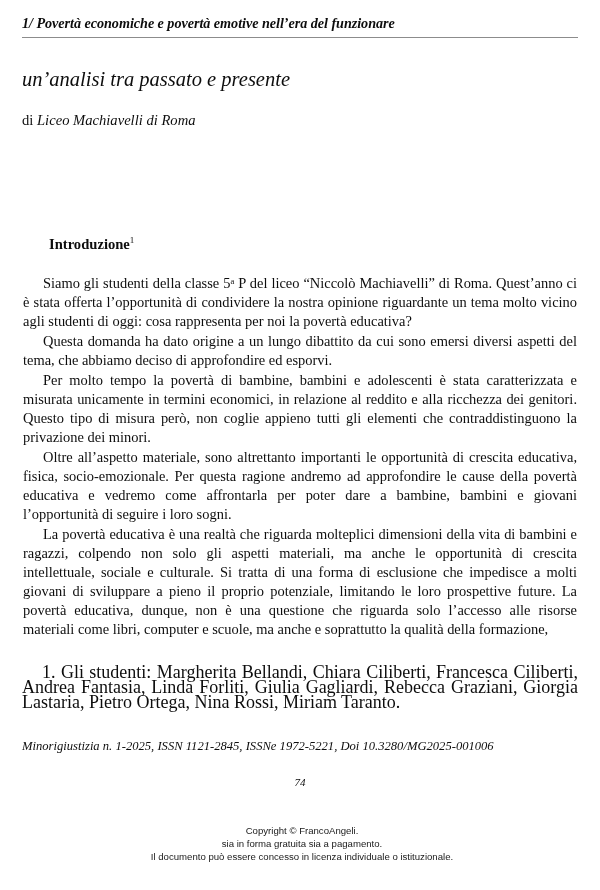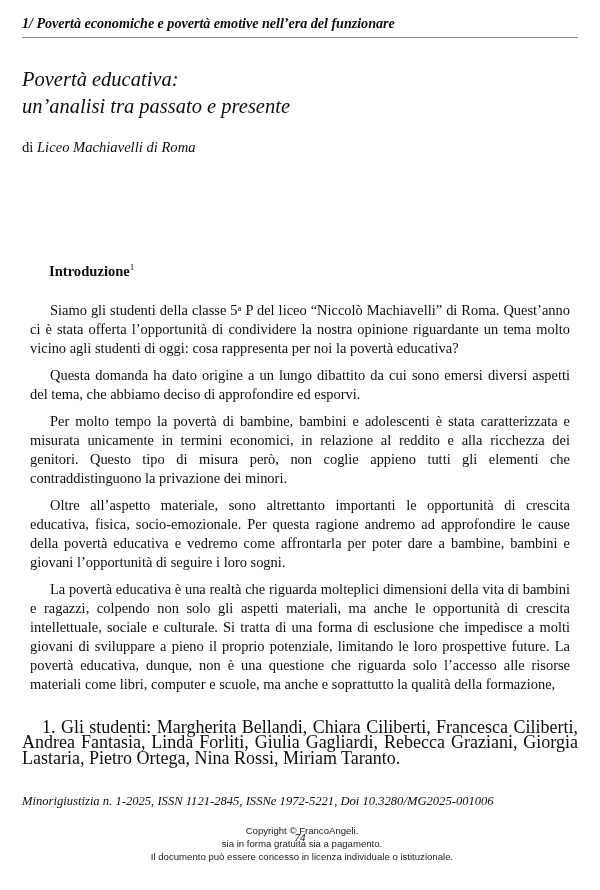--- a/index.html
+++ b/index.html
@@ -80,21 +80,21 @@
     font-weight: normal;
     vertical-align: super;
     line-height: 0;
   }
 
   
   .body-copy {
     margin-top: 20px;
   }
   .body-copy p {
-    margin: 8px;
+    margin: 1px;
     font-size: 14.45px;
     line-height: 19.0px;
     text-align: justify;
     text-indent: 20px;
     hyphens: manual;
     -webkit-hyphens: manual;
   }
 
   
   .footnotes {
@@ -142,21 +142,20 @@
 </head>
 <body>
 
 <div class="page">
   <div class="content">
 
     <div class="running-head">1/ Povertà economiche e povertà emotive nell’era del funzionare</div>
     <hr class="head-rule">
 
     <h1 class="article-title">
-      <span class="line">Povertà educativa:</span>
       <span class="line">un’analisi tra passato e presente</span>
     </h1>
 
     <div class="byline">
       <span class="by-label">di </span><span class="by-name">Liceo Machiavelli di Roma</span>
     </div>
 
     <h2 class="section-heading">
       <span>Introduzione</span><sup>1</sup>
     </h2>

